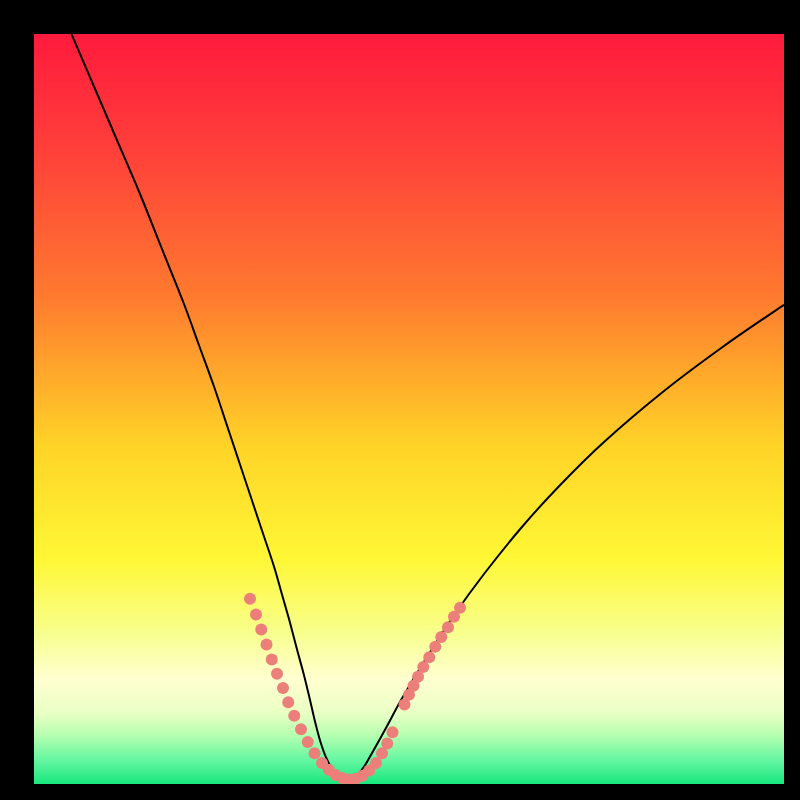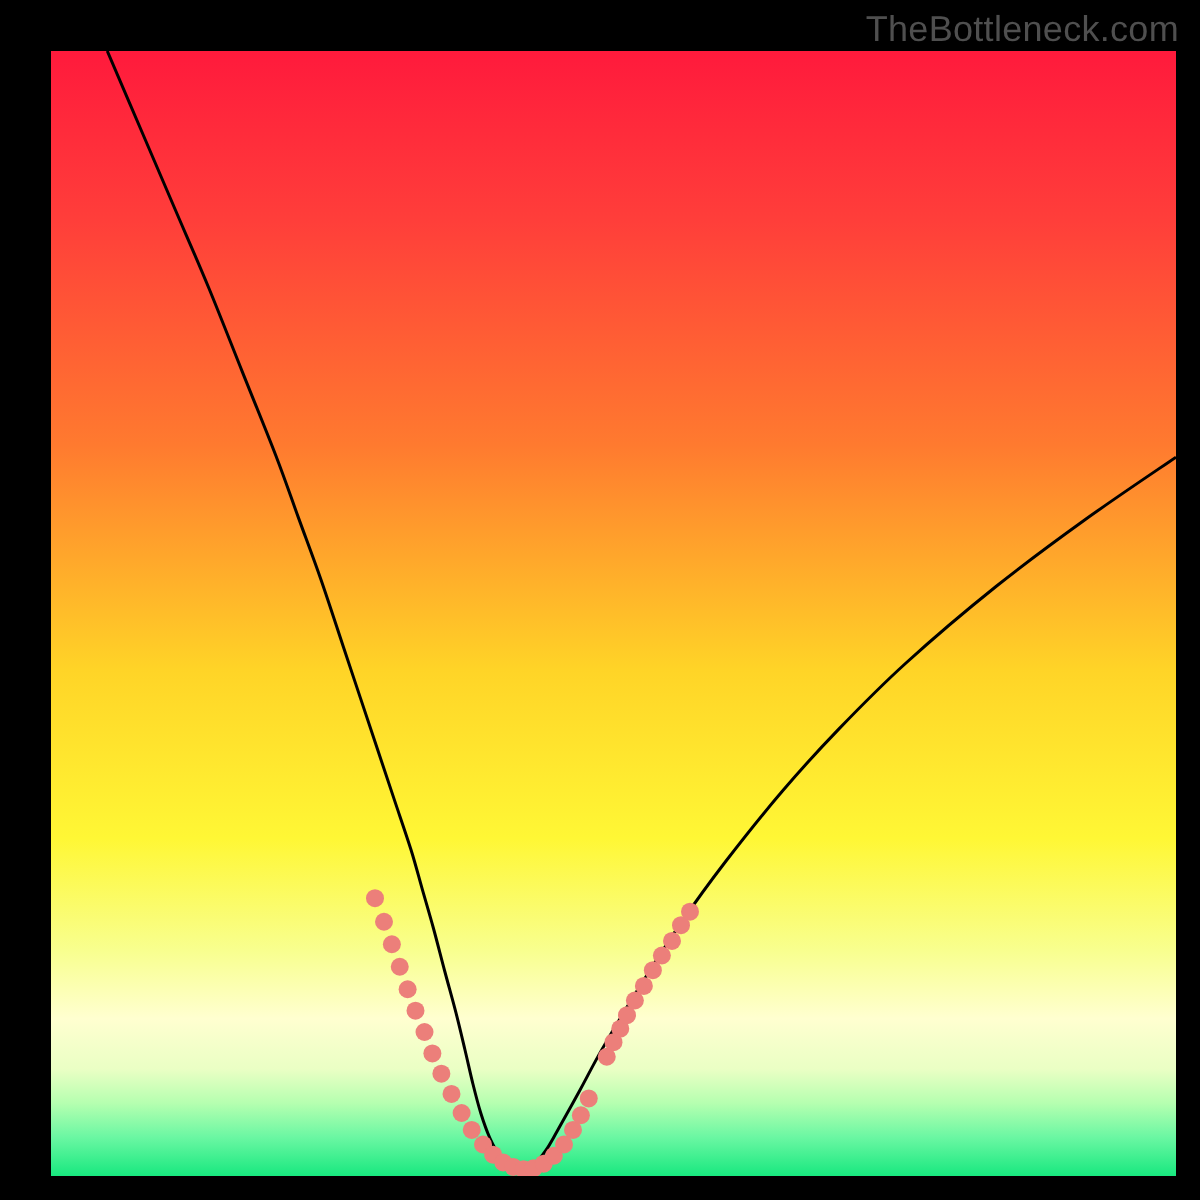--- a/index.html
+++ b/index.html
@@ -34,21 +34,20 @@
     font-size: 24px;
     font-weight: 400;
     letter-spacing: 0.2px;
   }
   svg { display: block; }
 </style>
 </head>
 <body>
 
 <div class="frame">
-  <div class="watermark">TheBottleneck.com</div>
   <div class="plot">
     <svg id="chart-svg" width="750" height="750" viewBox="0 0 750 750">
         <defs>
           <linearGradient id="bg-grad" x1="0" y1="0" x2="0" y2="1">
             <stop offset="0%" stop-color="#ff1a3c"></stop>
             <stop offset="15%" stop-color="#ff3e3a"></stop>
             <stop offset="35%" stop-color="#ff7a2f"></stop>
             <stop offset="55.00000000000001%" stop-color="#ffd427"></stop>
             <stop offset="70%" stop-color="#fff735"></stop>
             <stop offset="80%" stop-color="#f8ff8f"></stop>

